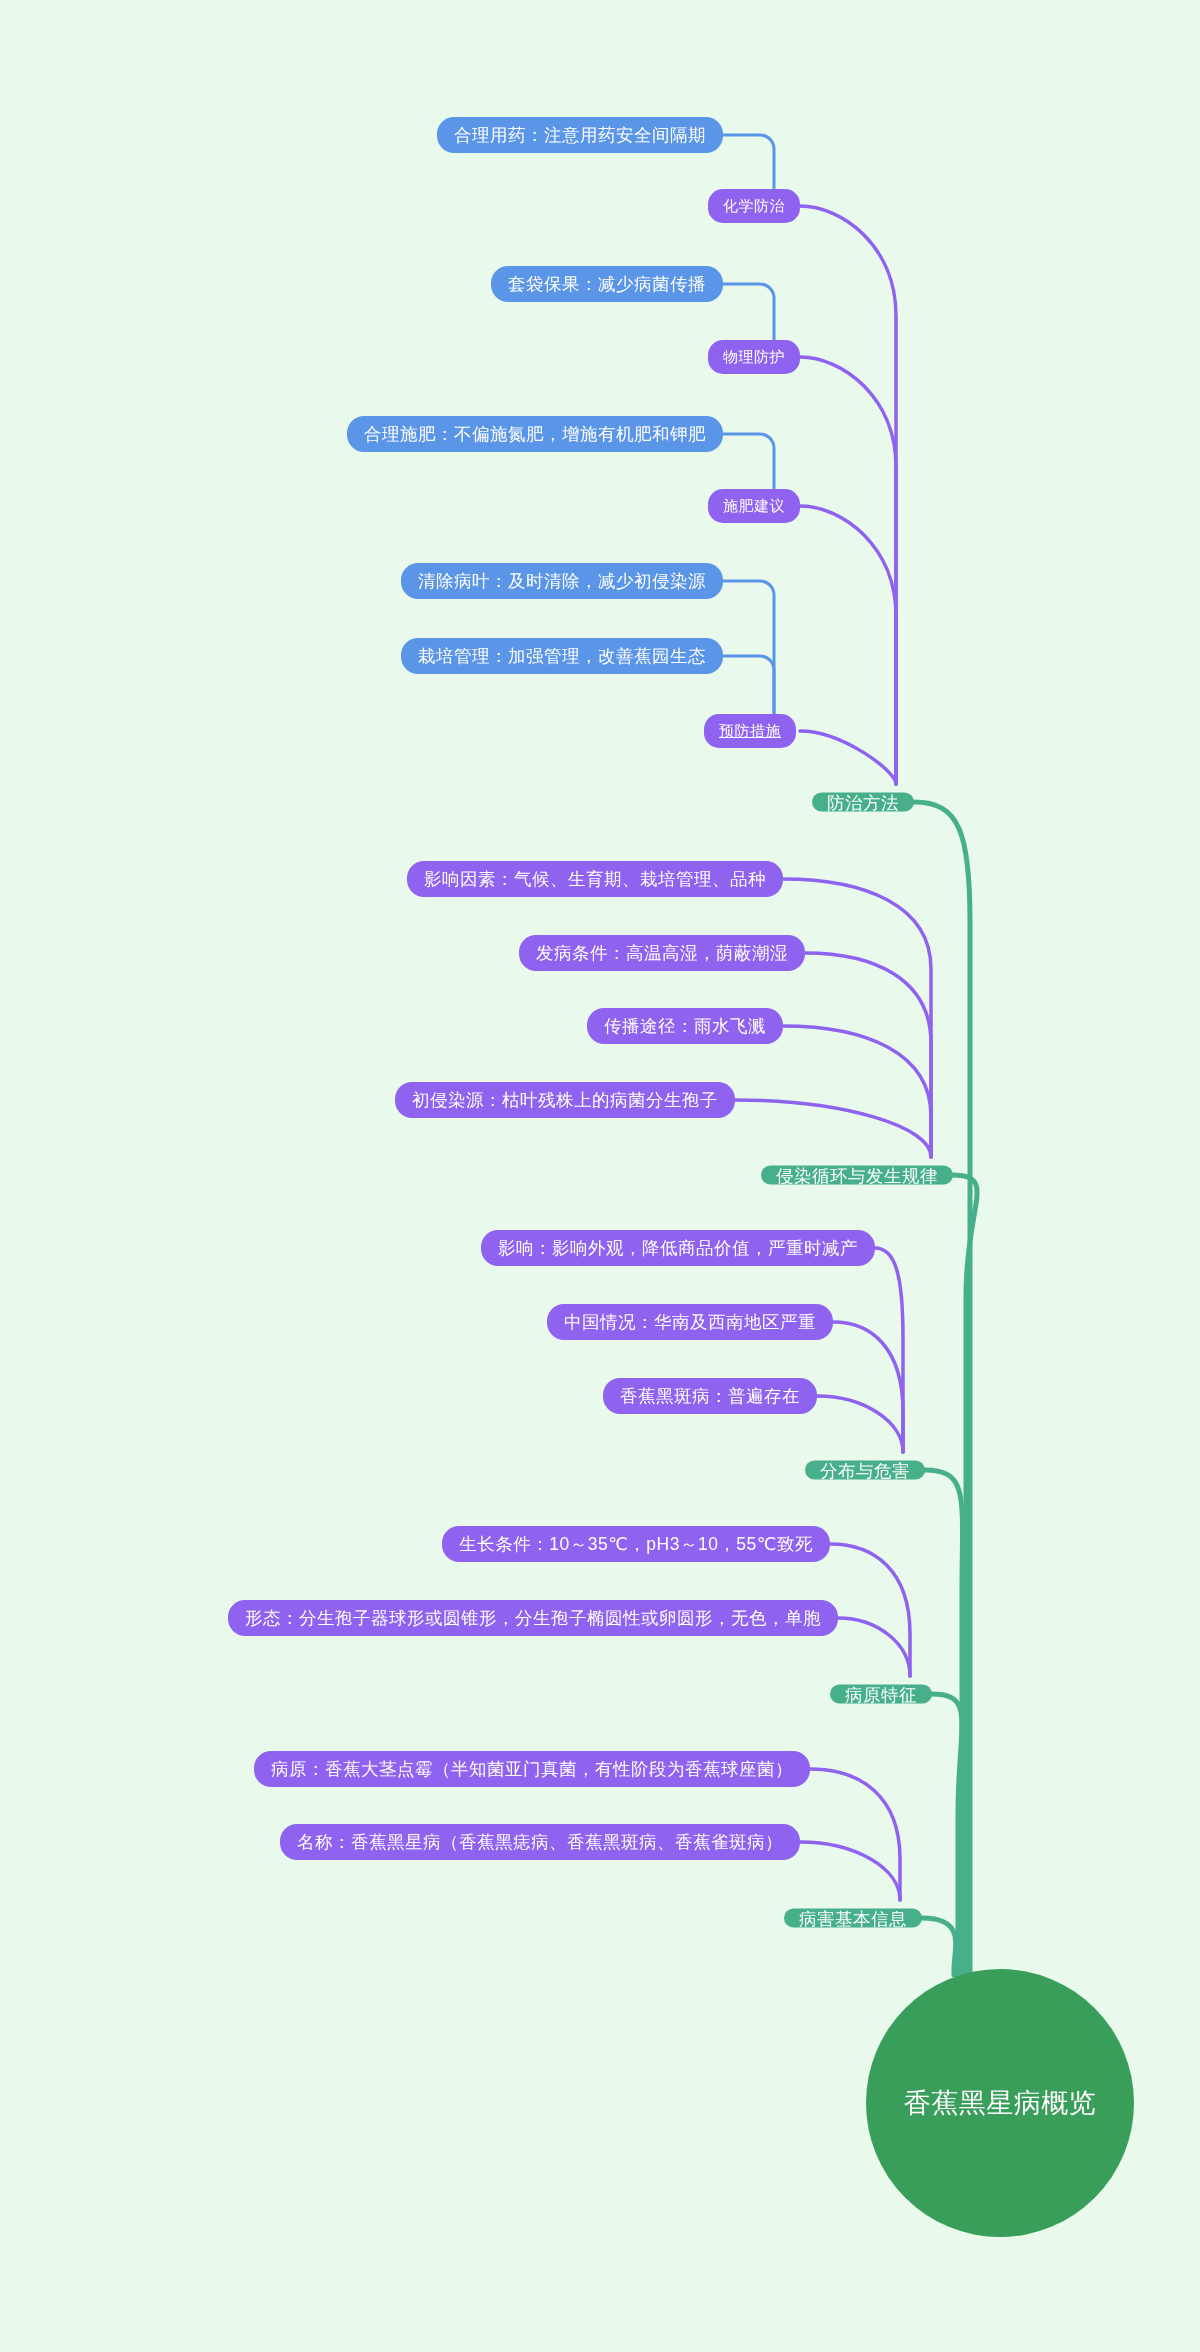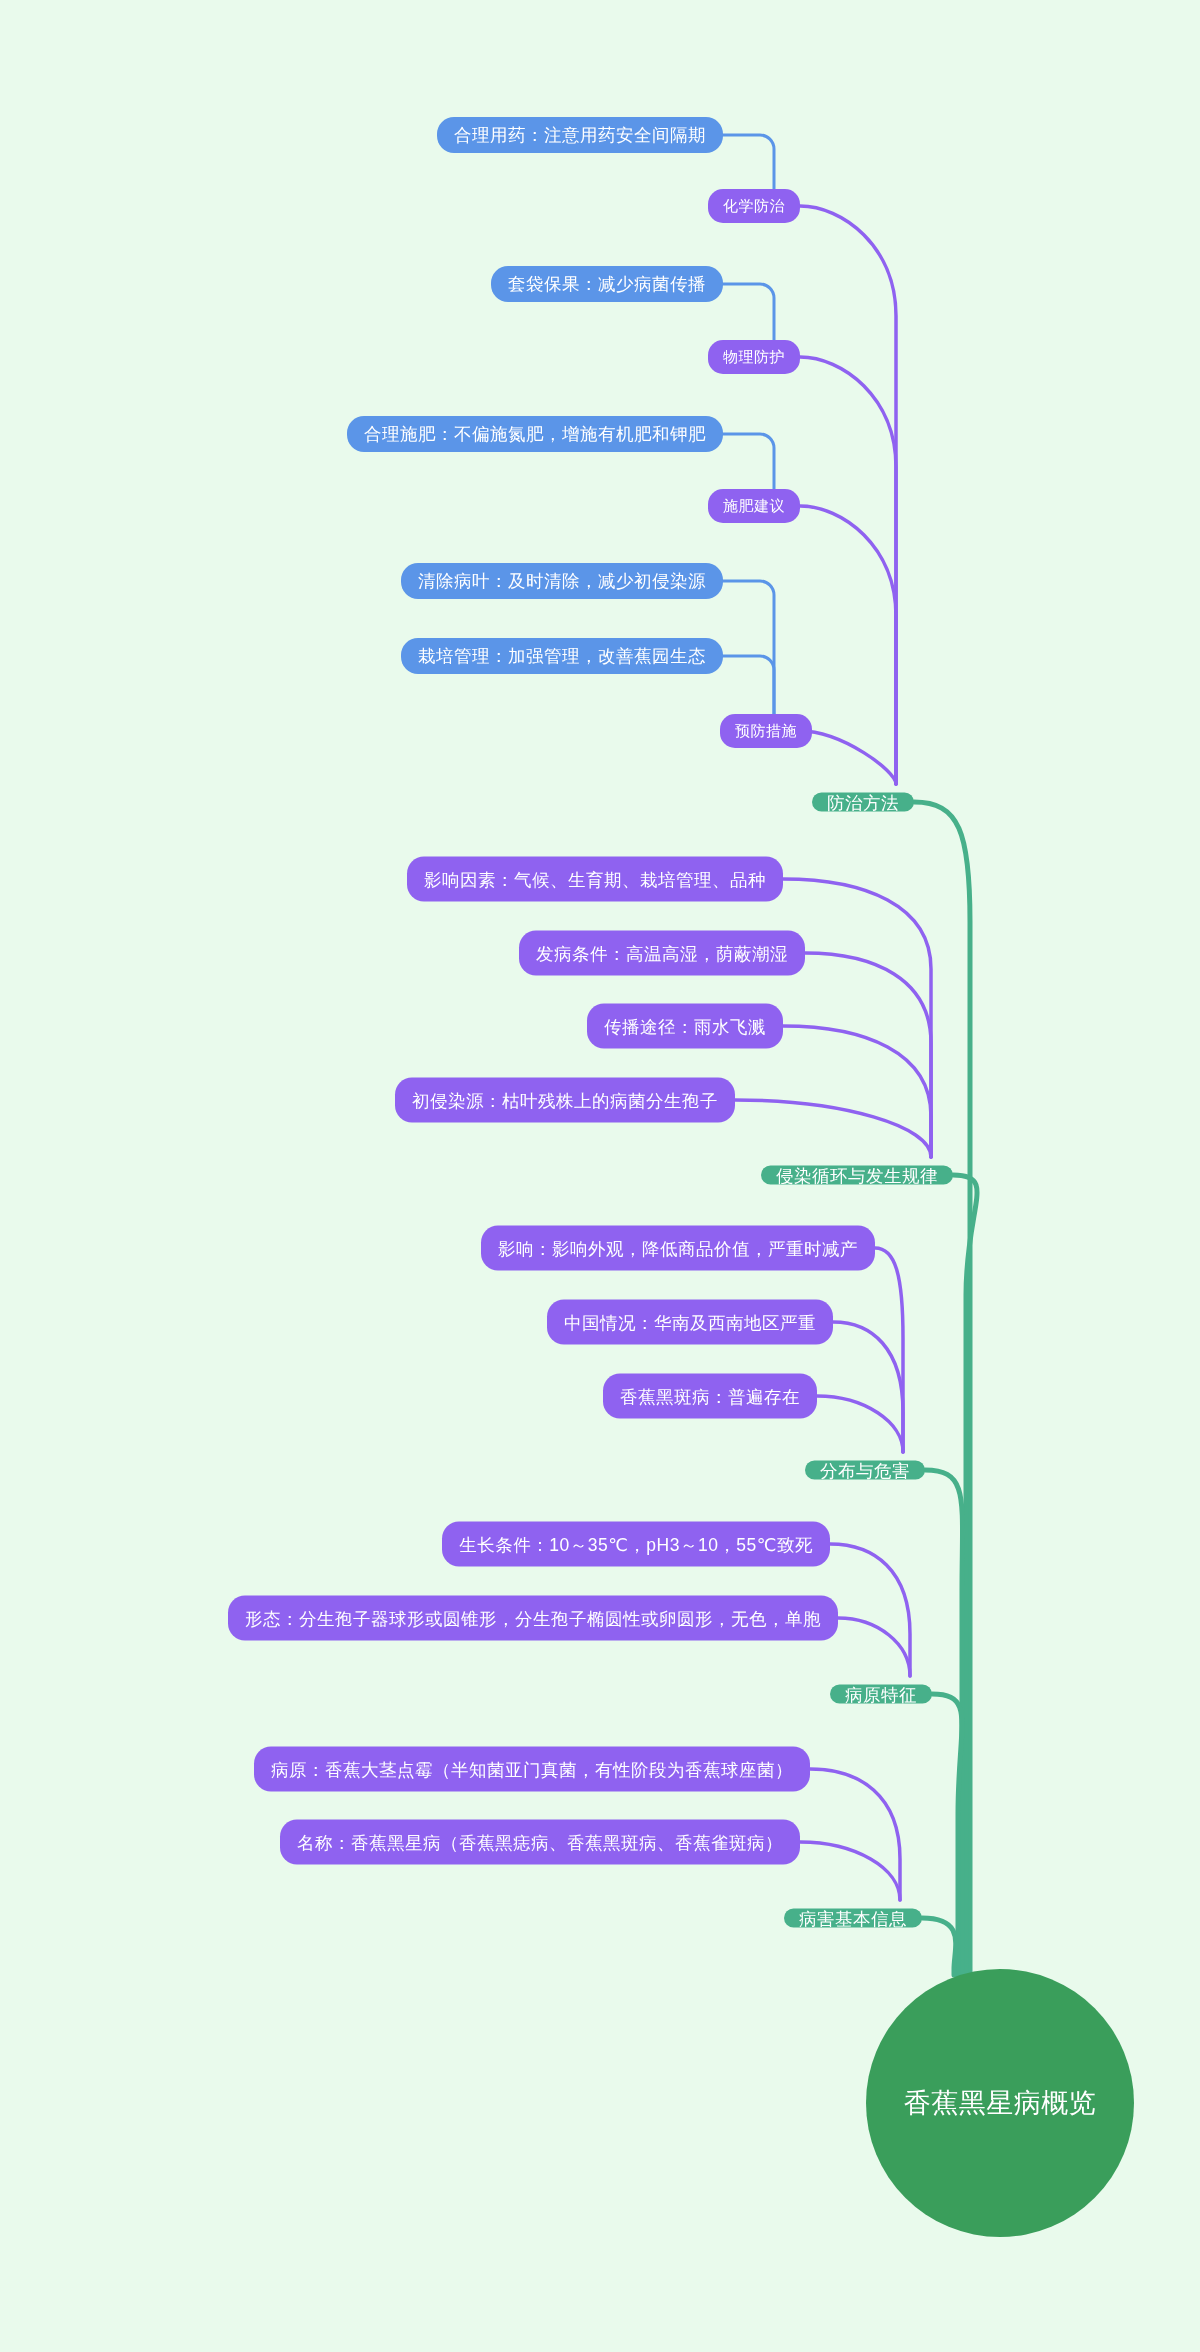--- a/index.html
+++ b/index.html
@@ -25,21 +25,21 @@
   .node.leaf-blue{
     background:#5b95e8;
     border-radius:17px;
     height:36px;
     padding:0 17px;
     font-size:17.5px;
   }
   .node.leaf-purple{
     background:#8f62f0;
     border-radius:17px;
-    height:45px;
+    height:36px;
     padding:0 17px;
     font-size:17.5px;
   }
   .node.branch-purple{
     background:#8f62f0;
     border-radius:15px;
     height:34px;
     padding:0 15px;
     font-size:15px;
   }
@@ -92,21 +92,21 @@
     </svg>
   <div id="nodes">
       <div class="node root" style="left: 866px; top: 2103px;">香蕉黑星病概览</div>
       <div class="node branch-green" style="right: 286px; top: 802px;">防治方法</div>
       <div class="node branch-purple" style="right: 400px; top: 206px;">化学防治</div>
       <div class="node leaf-blue" style="right: 477px; top: 135px;">合理用药：注意用药安全间隔期</div>
       <div class="node branch-purple" style="right: 400px; top: 357px;">物理防护</div>
       <div class="node leaf-blue" style="right: 477px; top: 284px;">套袋保果：减少病菌传播</div>
       <div class="node branch-purple" style="right: 400px; top: 506px;">施肥建议</div>
       <div class="node leaf-blue" style="right: 477px; top: 434px;">合理施肥：不偏施氮肥，增施有机肥和钾肥</div>
-      <div class="node branch-purple" style="right: 388px; top: 731px;">预防措施</div>
+      <div class="node branch-purple" style="right: 404px; top: 731px; text-decoration: underline;">预防措施</div>
       <div class="node leaf-blue" style="right: 477px; top: 581px;">清除病叶：及时清除，减少初侵染源</div>
       <div class="node leaf-blue" style="right: 477px; top: 656px;">栽培管理：加强管理，改善蕉园生态</div>
       <div class="node branch-green" style="right: 247px; top: 1175px;">侵染循环与发生规律</div>
       <div class="node leaf-purple" style="right: 417px; top: 879px;">影响因素：气候、生育期、栽培管理、品种</div>
       <div class="node leaf-purple" style="right: 395px; top: 953px;">发病条件：高温高湿，荫蔽潮湿</div>
       <div class="node leaf-purple" style="right: 417px; top: 1026px;">传播途径：雨水飞溅</div>
       <div class="node leaf-purple" style="right: 465px; top: 1100px;">初侵染源：枯叶残株上的病菌分生孢子</div>
       <div class="node branch-green" style="right: 275px; top: 1470px;">分布与危害</div>
       <div class="node leaf-purple" style="right: 325px; top: 1248px;">影响：影响外观，降低商品价值，严重时减产</div>
       <div class="node leaf-purple" style="right: 367px; top: 1322px;">中国情况：华南及西南地区严重</div>

